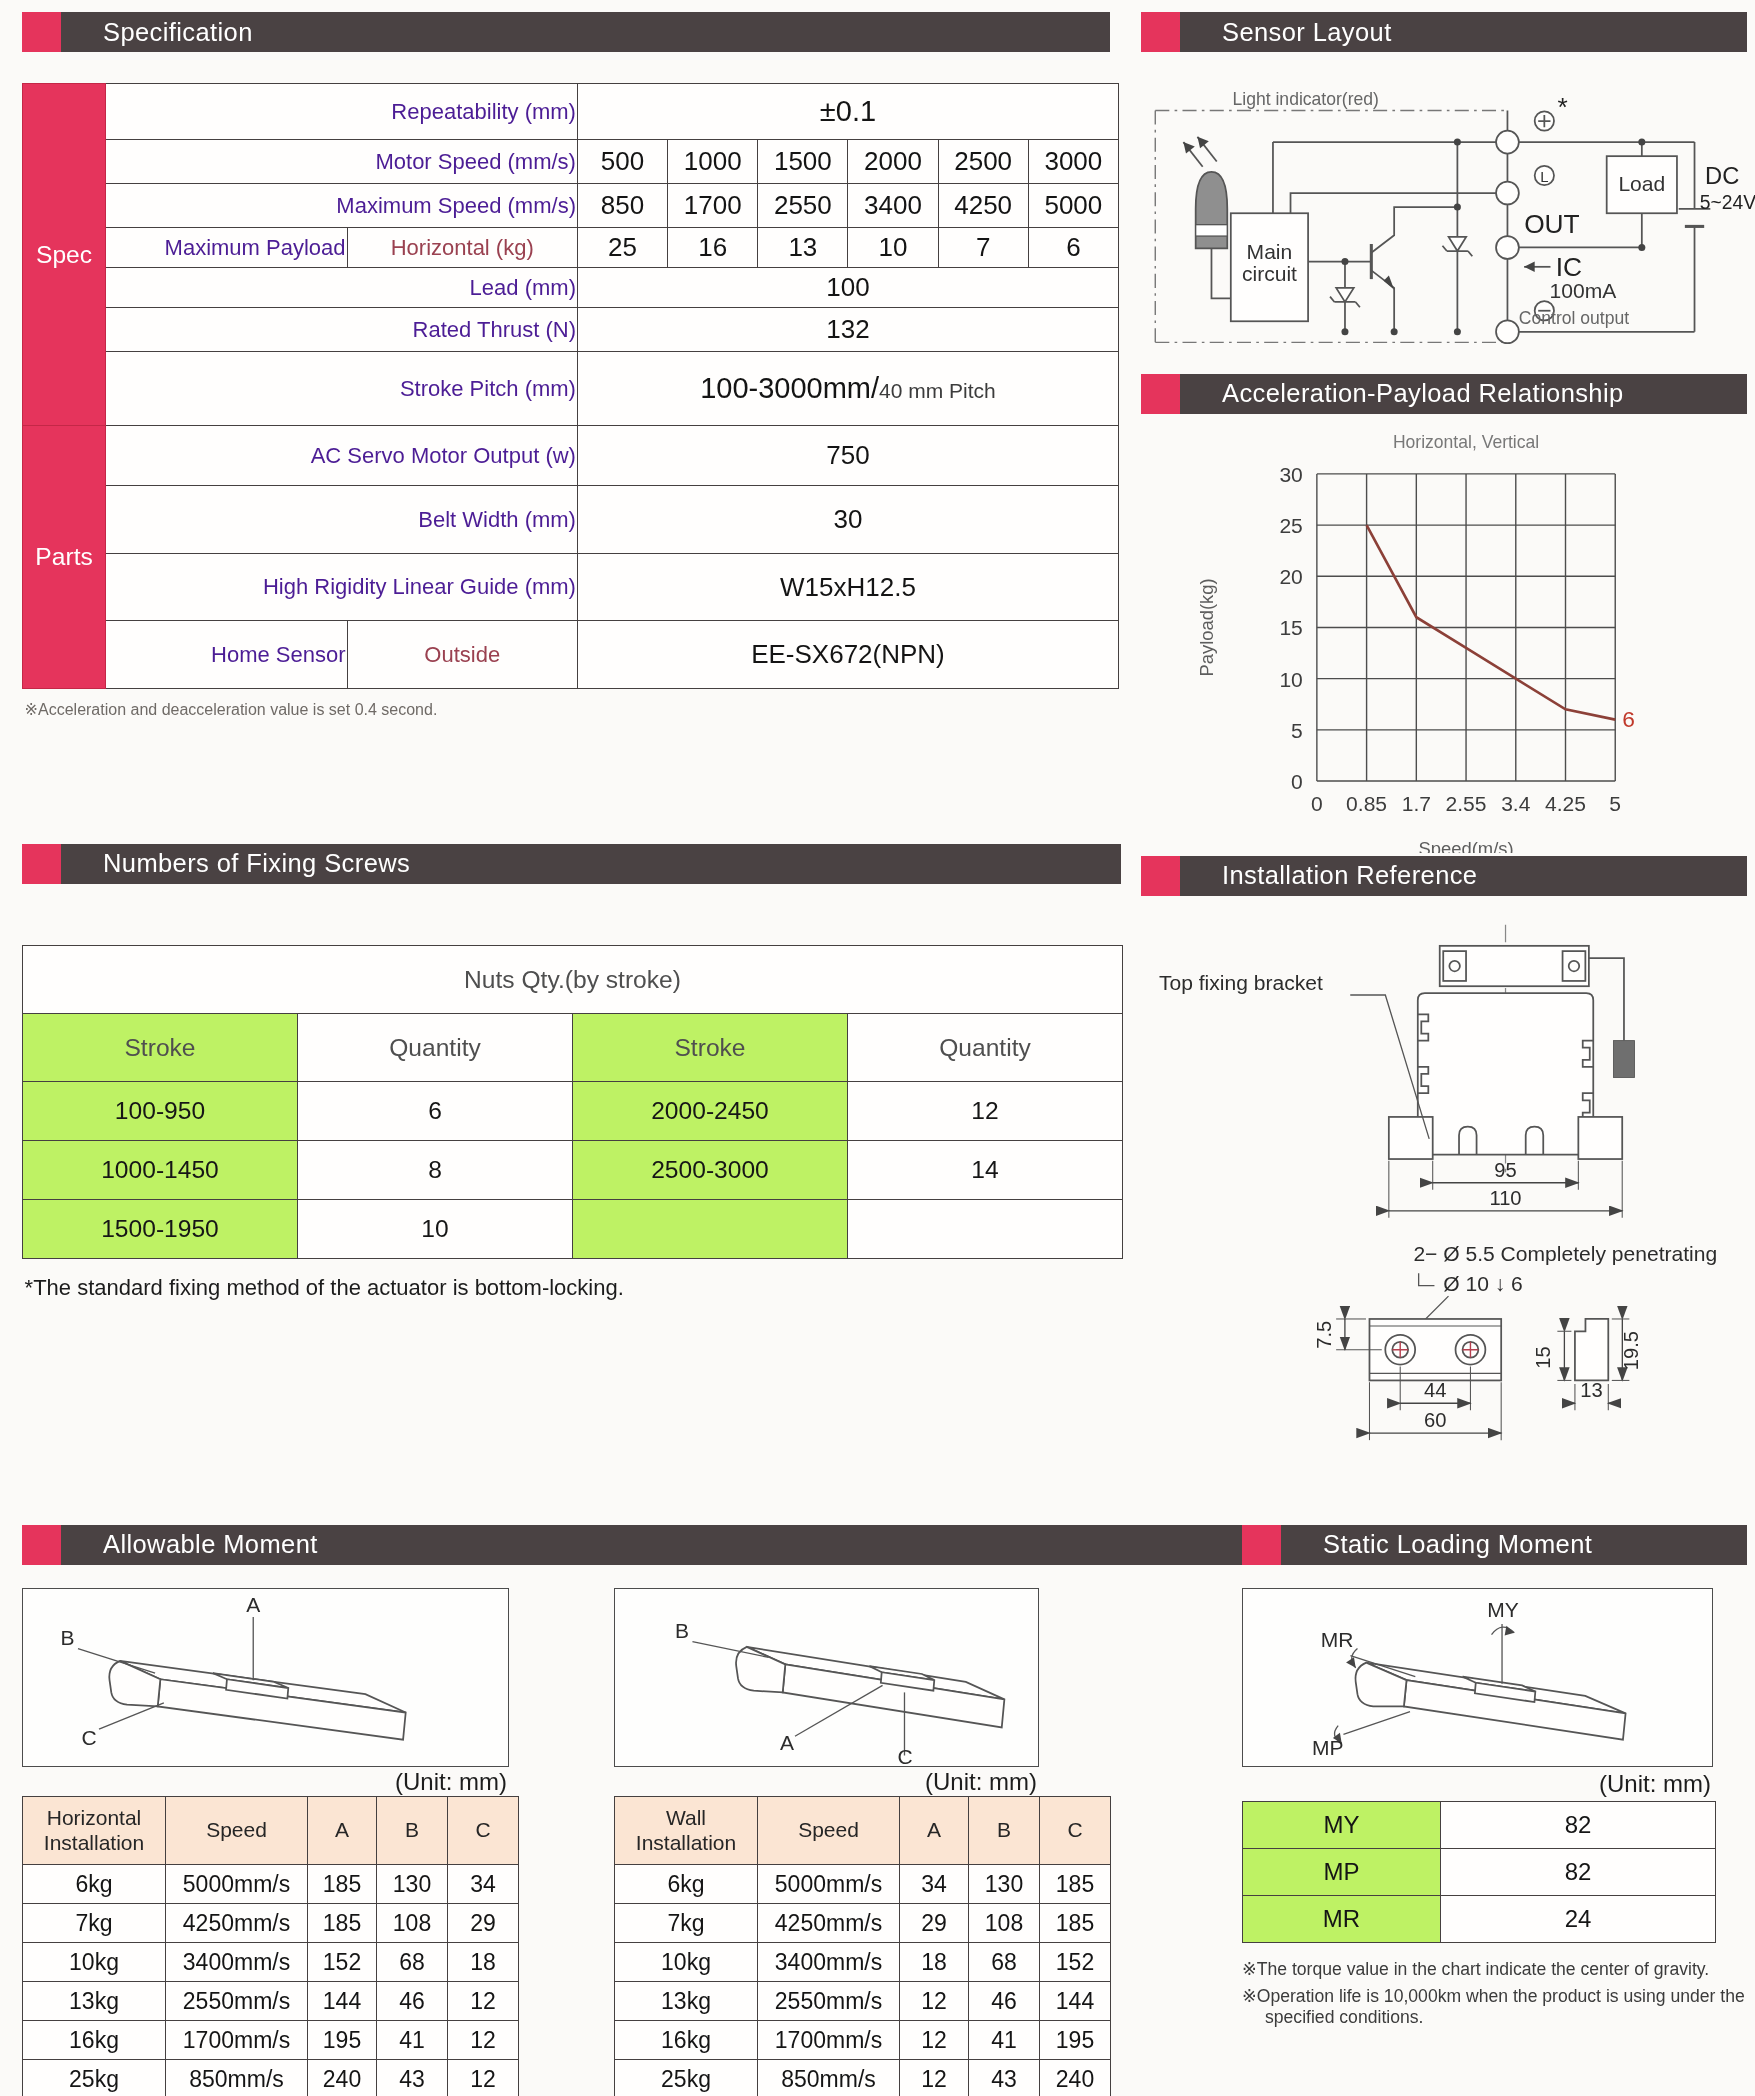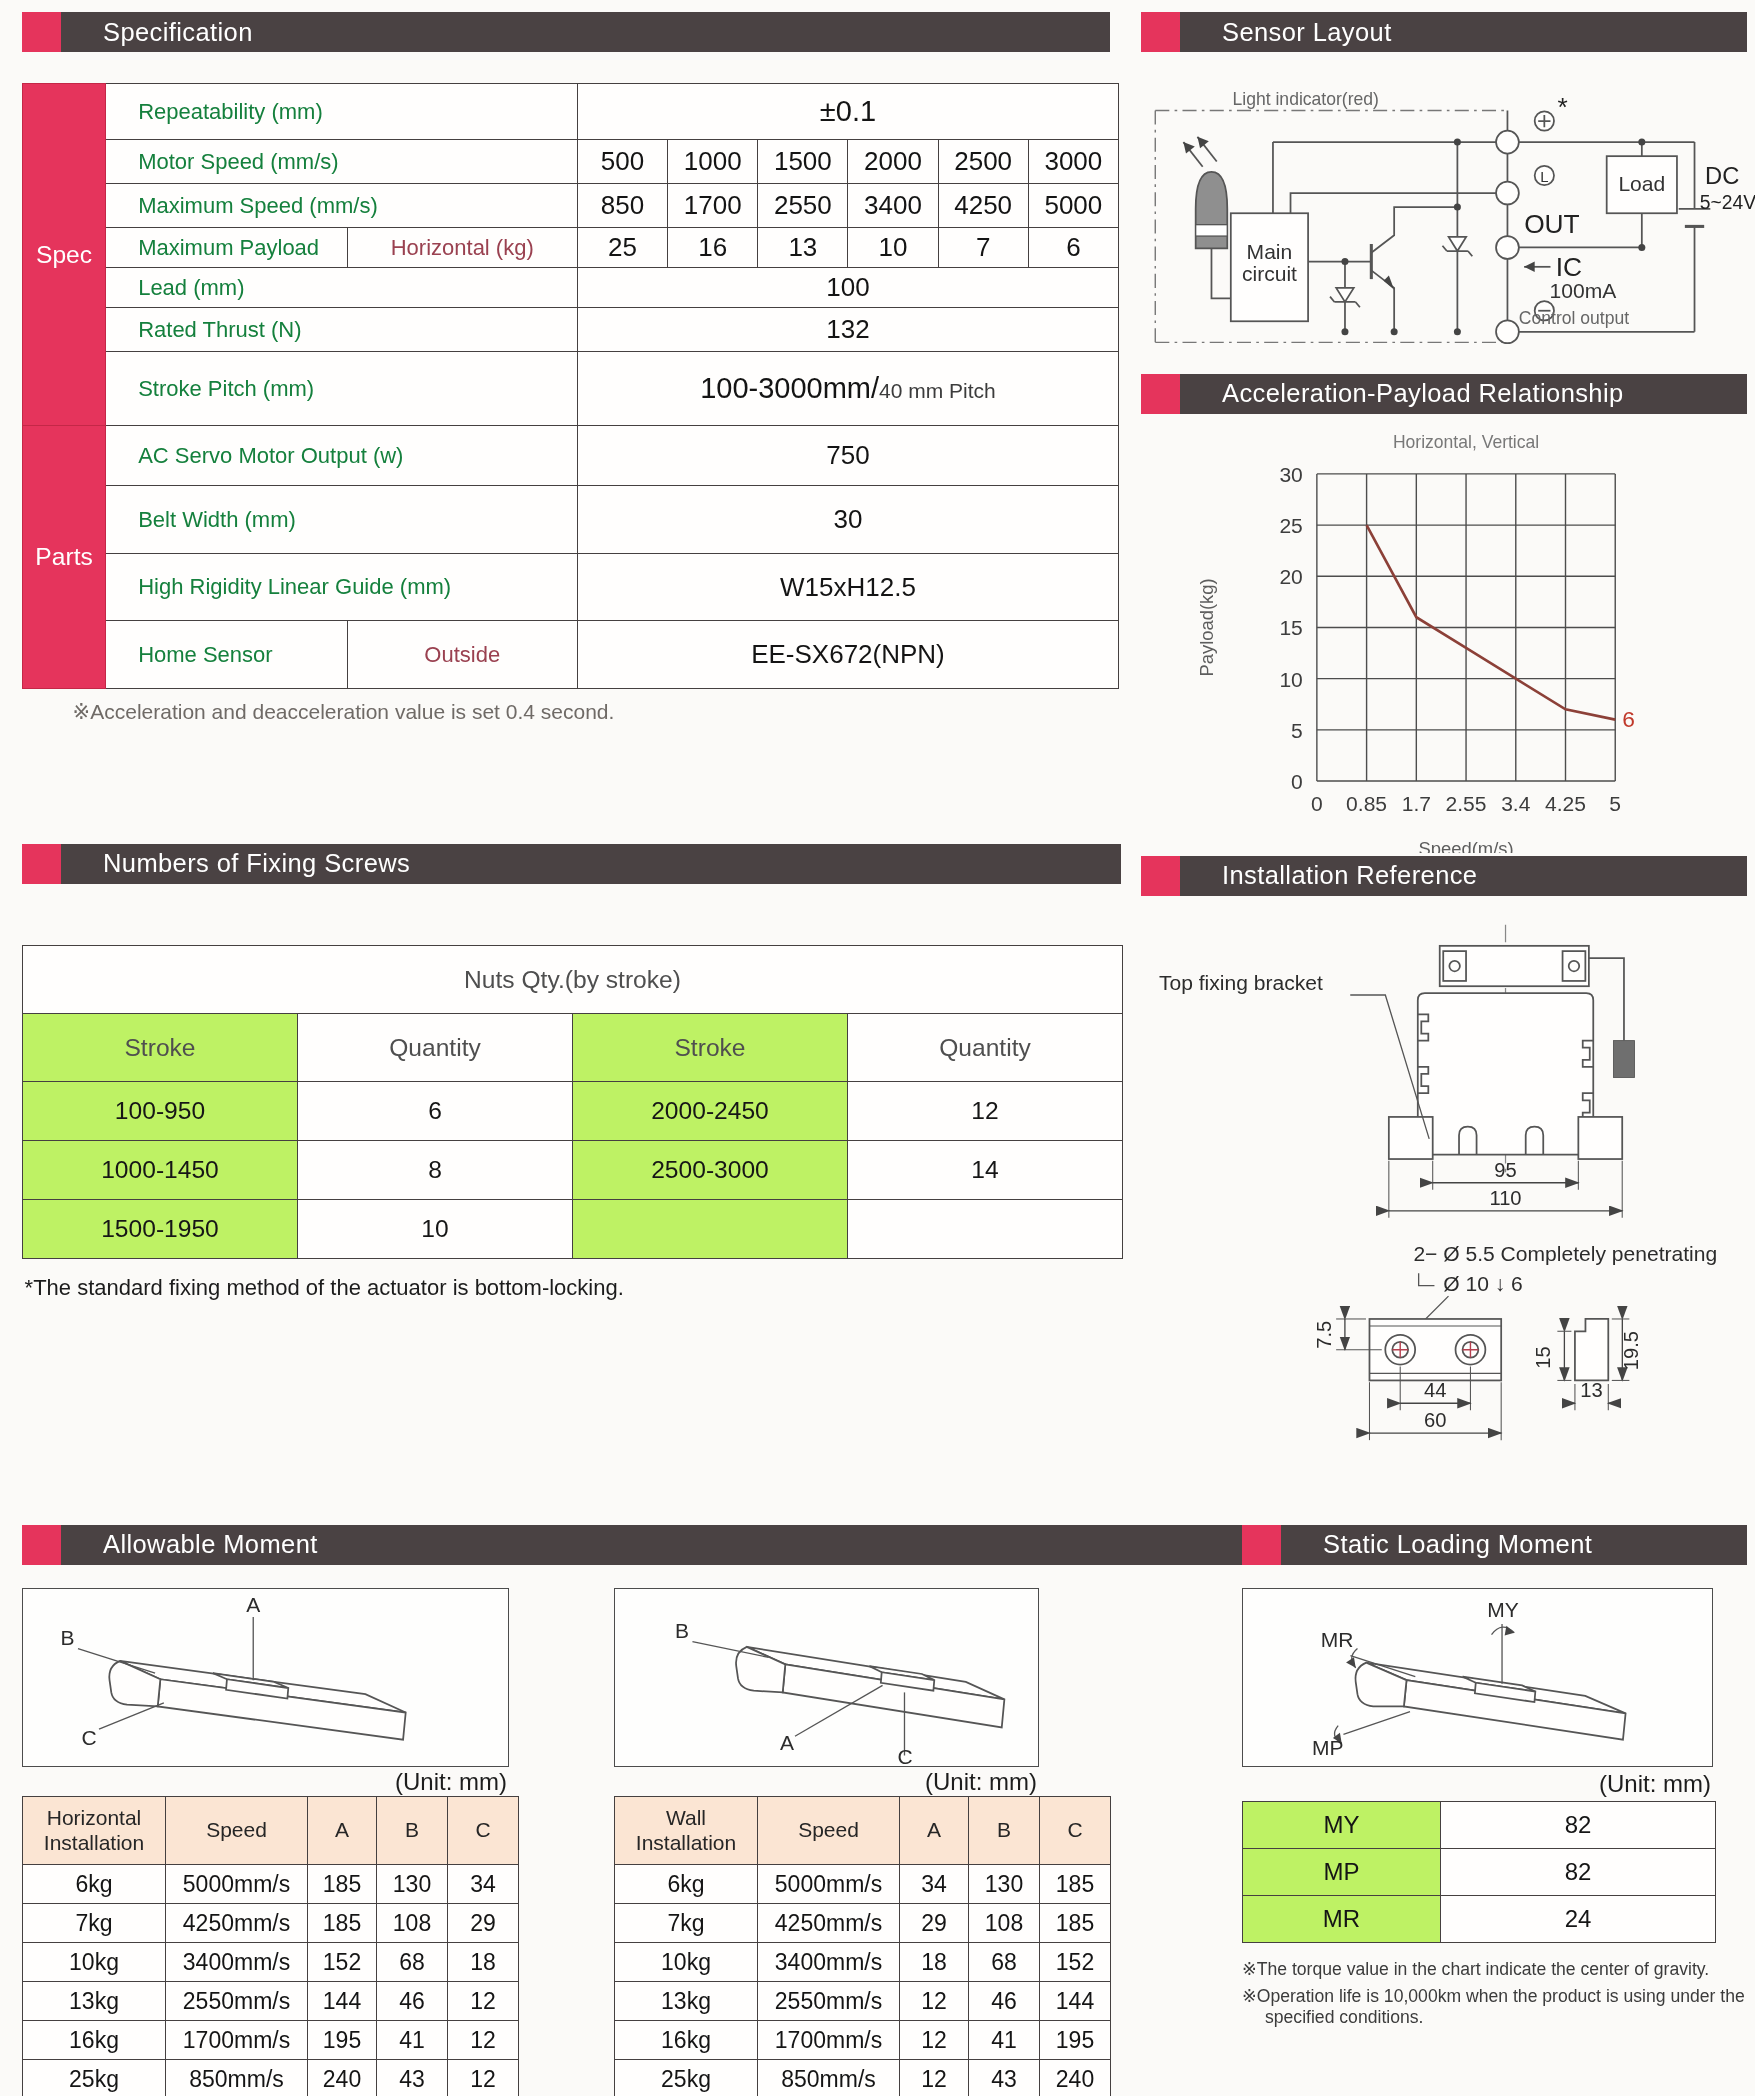--- a/index.html
+++ b/index.html
@@ -7,26 +7,26 @@
         font-family:"Liberation Sans","DejaVu Sans",sans-serif;color:#222;}
   .abs{position:absolute;}
   
   .bar{position:absolute;height:40px;background:#4a4243;}
   .bar .sq{position:absolute;left:0;top:0;width:39px;height:40px;background:#e5345c;}
   .bar .t{position:absolute;left:81px;top:5.3px;color:#ffffff;font-size:25.5px;letter-spacing:0.4px;white-space:nowrap;}
   
   table{border-collapse:collapse;table-layout:fixed;background:#fffefd;}
   td,th{border:1.8px solid #454040;overflow:hidden;}
   .spec td{font-size:26px;text-align:center;color:#141414;}
-  .spec td.lbl{text-align:left;padding-left:32px;color:#15803d;font-size:22px;}
+  .spec td.lbl{text-align:right;padding-left:32px;color:#4c1d95;font-size:22px;}
   .spec td.sub{color:#9a4150;font-size:22px;}
   .spec td.side{background:#e5345c;color:#fff;font-size:24.6px;border-color:#c42747;}
   .spec .vmain{font-size:29px;}
   .spec .vsub{font-size:21px;color:#3c3c3c;}
-  .fnote{font-size:21px;color:#6f6a66;margin-left:48px;}
+  .fnote{font-size:16px;color:#6f6a66;}
   .nuts td,.nuts th{font-size:24.6px;text-align:center;color:#161616;font-weight:normal;}
   .nuts .hd{color:#4f4f4f;}
   .pc{background:#bef264;}
   .mr{color:#b5404f;}
   .mom th{background:#fbe5d3;font-size:21px;color:#262626;font-weight:normal;white-space:pre-line;line-height:1.15;}
   .mom td{font-size:23px;text-align:center;color:#151515;}
   .unit{font-size:24px;color:#1d1d1d;text-align:right;}
   .dbox{position:absolute;background:#fefefd;border:1.8px solid #4c4c4c;}
   .stt td{font-size:24px;text-align:center;color:#151515;}
   .note{font-size:17.6px;line-height:21px;color:#3b3b3b;padding-left:23px;text-indent:-23px;margin-bottom:6.1px;}

